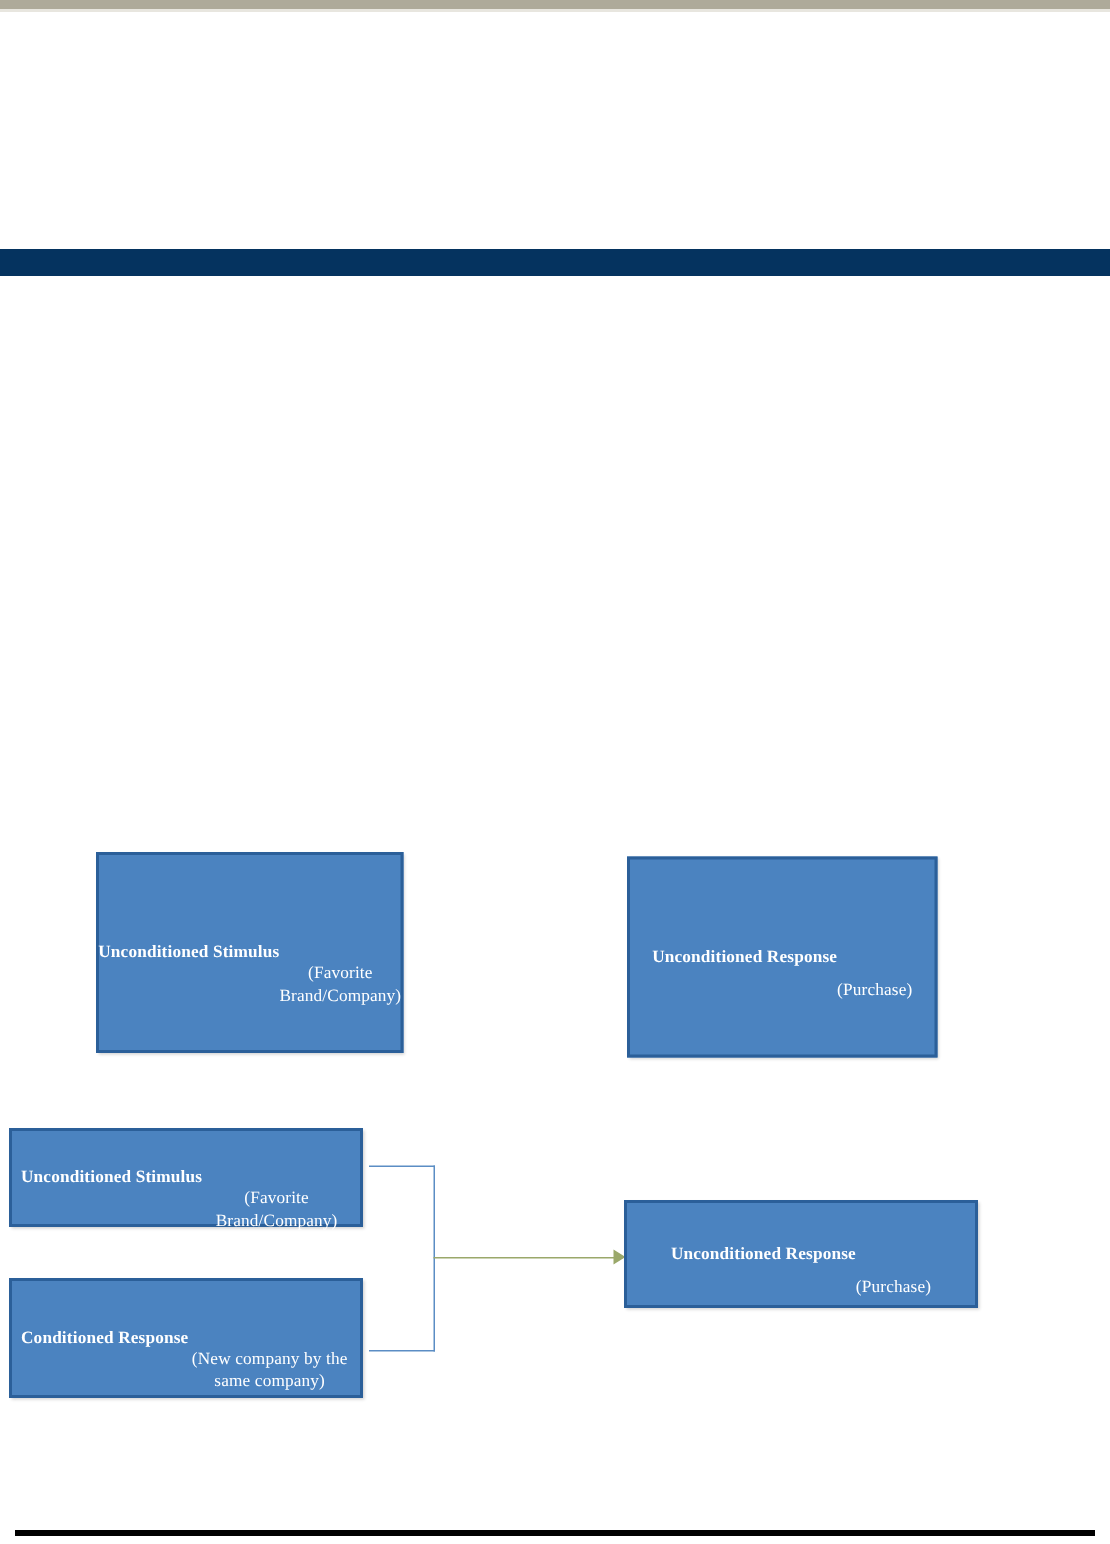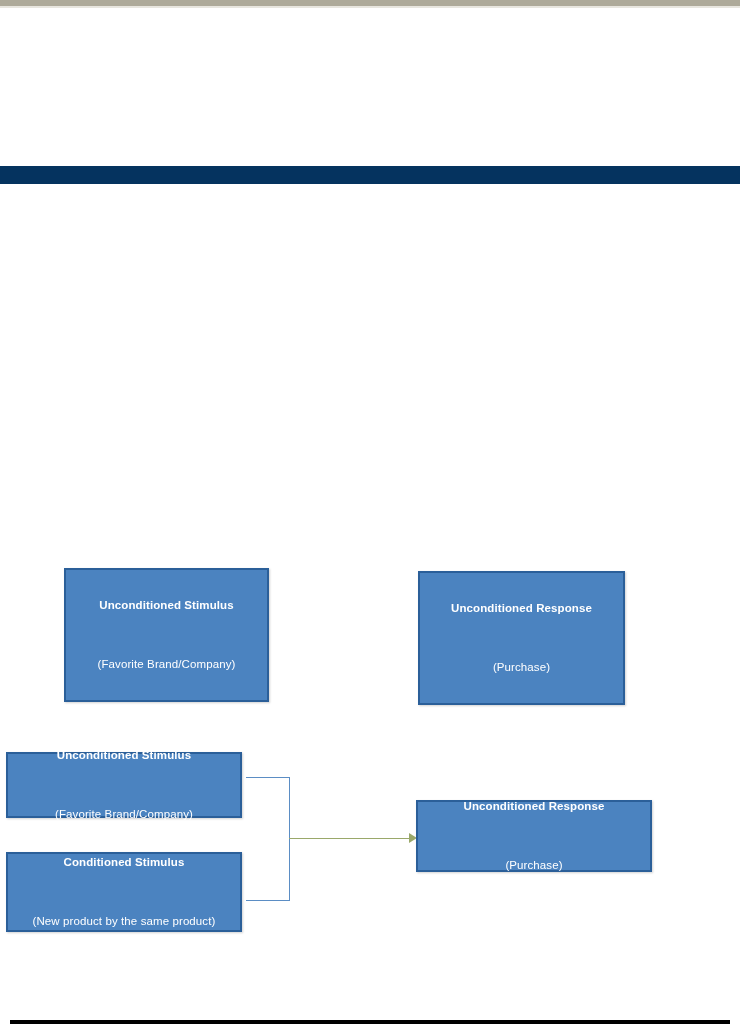--- a/index.html
+++ b/index.html
@@ -70,26 +70,26 @@
   }
 
   
   .node {
     position: absolute;
     box-sizing: border-box;
     background: #4b83c0;
     border: 2px solid #2b5f99;
     color: #ffffff;
     display: flex;
-    flex-direction: column;
     align-items: center;
     justify-content: center;
     text-align: center;
     padding: 2px 6px;
     box-shadow: 1px 1px 2px rgba(0,0,0,0.18);
+    font-family: Liberation Serif, serif;
   }
   .node .t1 {
     font-weight: bold;
     font-size: 11.5px;
     line-height: 15px;
     letter-spacing: 0.1px;
     white-space: nowrap;
   }
   .node .t2 {
     font-size: 11.5px;
@@ -163,22 +163,22 @@
       <span class="t1">Unconditioned Response</span>
       <span class="t2">(Purchase)</span>
     </div>
 
     <div class="node" id="node-us-2">
       <span class="t1">Unconditioned Stimulus</span>
       <span class="t2">(Favorite Brand/Company)</span>
     </div>
 
     <div class="node" id="node-cs">
-      <span class="t1">Conditioned Stimulus</span>
-      <span class="t2">(New product by the same product)</span>
+      <span class="t1">Conditioned Response</span>
+      <span class="t2">(New company by the same company)</span>
     </div>
 
     <div class="bracket"></div>
 
     <div class="arrow-line"></div>
     <div class="arrow-head"></div>
 
     <div class="node" id="node-ur-2">
       <span class="t1">Unconditioned Response</span>
       <span class="t2">(Purchase)</span>

